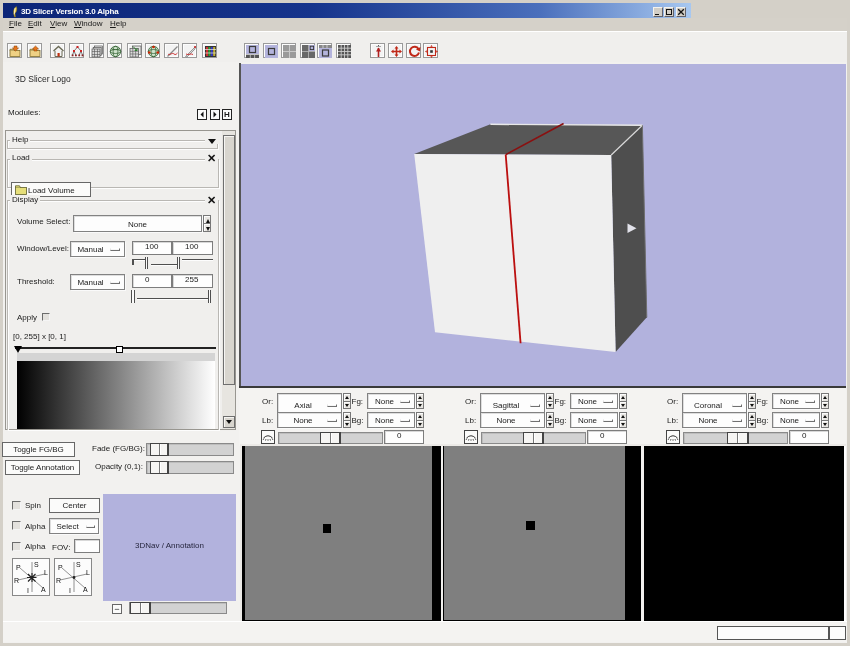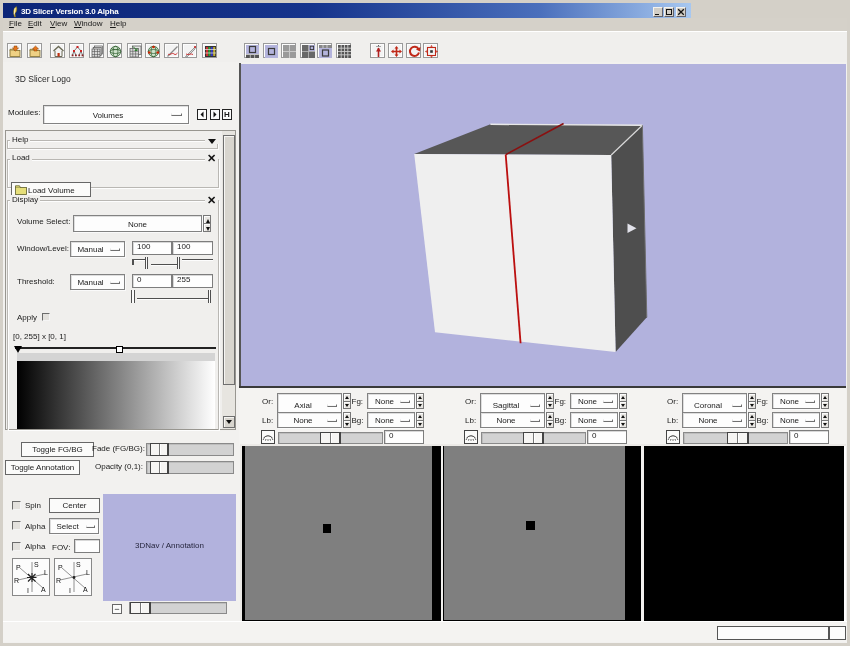--- a/index.html
+++ b/index.html
@@ -22,21 +22,21 @@
   border:1px solid #9a9a9a; box-shadow:inset 0 0 0 1px #fdfdfd; }
 .tbi svg { position:absolute; left:1px; top:1px; }
 
 .lbl { position:absolute; white-space:nowrap; line-height:9px; }
 .dd { position:absolute; background:#fdfdfd; border:1px solid #828282;
   box-shadow:inset 1px 1px 0 #dedede, 1px 1px 0 #fafafa; text-align:center; }
 .dd .t { position:absolute; left:0; right:16px; top:50%; transform:translateY(-50%); text-align:center; }
 .ind { position:absolute; right:4px; top:50%; margin-top:-1.5px; width:11px; height:3px;
   background:#f6f6f6; border-right:1px solid #707070; border-bottom:1.5px solid #707070; border-top:1px solid #fff; border-left:1px solid #e0e0e0; }
 .entry { position:absolute; background:#fefefe; border:1px solid #7d7d7d;
-  box-shadow:inset 1px 1px 0 #d8d8d8; padding-left:4px; }
+  box-shadow:inset 1px 1px 0 #d8d8d8; padding-left:12px; }
 .btn { position:absolute; background:#fbfbfa; border:1px solid #676767; text-align:center; white-space:nowrap; }
 .chk { position:absolute; width:8px; height:8px; background:#e3e1dd;
   border:1px solid; border-color:#6c6c6c #f5f5f5 #f5f5f5 #6c6c6c; }
 .spin { position:absolute; width:8px; }
 .spin .u,.spin .d { position:relative; width:8px; background:#e8e6e2; border:1px solid #777;
   box-shadow:inset 1px 1px 0 #fcfcfc; }
 .tri-u { position:absolute; left:1px; top:2px; width:0; height:0;
   border-left:2.5px solid transparent; border-right:2.5px solid transparent; border-bottom:4px solid #111; }
 .tri-d { position:absolute; left:1px; top:2px; width:0; height:0;
   border-left:2.5px solid transparent; border-right:2.5px solid transparent; border-top:4px solid #111; }
@@ -233,24 +233,20 @@
 <div class="tbi" style="left:423px">
       <svg width="13" height="13" viewBox="0 0 13 13">
         <rect x="2.5" y="2.5" width="8" height="8" fill="none" stroke="#c02818" stroke-width="1.1"></rect>
         <rect x="5.2" y="5.2" width="2.6" height="2.6" fill="#333"></rect>
         <path d="M6.5 0 L5.3 1.8 L7.7 1.8 Z M6.5 13 L5.3 11.2 L7.7 11.2 Z M0 6.5 L1.8 5.3 L1.8 7.7 Z M13 6.5 L11.2 5.3 L11.2 7.7 Z" fill="#c02818"></path>
       </svg>
     </div>
 
 <div class="lbl" style="left:15px;top:75px;font-size:8.5px;color:#2a2a2a">3D Slicer Logo</div>
 <div class="lbl" style="left:8px;top:108px">Modules:</div>
-<div class="dd" style="left:43px;top:105px;width:146px;height:19px">
-      <span class="t">Volumes</span>
-      <span class="ind" style="right:6px"></span>
-    </div>
 <div class="btn" style="left:197px;top:109px;width:10px;height:11px;border-color:#222">
       <svg width="8" height="9" viewBox="0 0 8 9" style="position:absolute;left:0;top:0">
         <path d="M5.5 1.5 L2.5 4.5 L5.5 7.5 Z" fill="#111"></path>
       </svg>
     </div>
 <div class="btn" style="left:210px;top:109px;width:10px;height:11px;border-color:#222">
       <svg width="8" height="9" viewBox="0 0 8 9" style="position:absolute;left:0;top:0">
         <path d="M2.5 1.5 L5.5 4.5 L2.5 7.5 Z" fill="#111"></path>
       </svg>
     </div>
@@ -322,21 +318,21 @@
 <div class="lbl" style="left:17px;top:313px">Apply</div>
 <div class="chk" style="left:42px;top:312.5px"></div>
 <div class="lbl" style="left:13px;top:332px">[0, 255] x [0, 1]</div>
 
 <div style="position:absolute;left:15px;top:347px;width:201px;height:1.5px;background:#222"></div>
 <div style="position:absolute;left:13.5px;top:345.5px;width:0;height:0;border-left:4px solid transparent;border-right:4px solid transparent;border-top:7px solid #000"></div>
 <div style="position:absolute;left:115.5px;top:345.5px;width:7px;height:7px;background:#fff;border:1.5px solid #000"></div>
 <div style="position:absolute;left:17px;top:352.5px;width:198px;height:8.5px;background:#d4d4d4"></div>
 <div style="position:absolute;left:17px;top:361px;width:198px;height:68px;background:linear-gradient(to right,#000,#fff)"></div>
 
-<div class="btn" style="left:21px;top:442px;width:73px;height:15px;line-height:14px">Toggle FG/BG</div>
+<div class="btn" style="left:2px;top:442px;width:73px;height:15px;line-height:14px">Toggle FG/BG</div>
 <div class="lbl" style="left:92px;top:444px;width:52px;text-align:right">Fade (FG/BG):</div>
 <div class="slider" style="left:146px;top:443px;width:88px;height:13px"></div>
 <div class="shandle" style="left:149.5px;top:443px;width:19px;height:13px"></div>
 <div class="btn" style="left:5px;top:460px;width:75px;height:15px;line-height:14px">Toggle Annotation</div>
 <div class="lbl" style="left:92px;top:461.5px;width:51px;text-align:right">Opacity (0,1):</div>
 <div class="slider" style="left:146px;top:460.5px;width:88px;height:13px"></div>
 <div class="shandle" style="left:149.5px;top:460.5px;width:19px;height:13px"></div>
 
 <div class="chk" style="left:12px;top:500.5px;width:9px;height:9px"></div>
 <div class="lbl" style="left:25px;top:501px">Spin</div>

